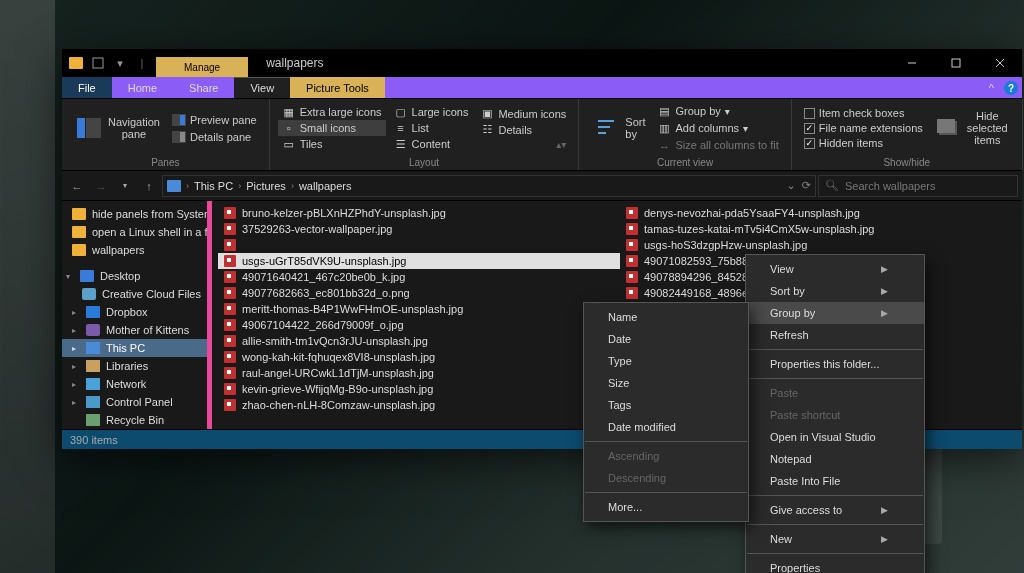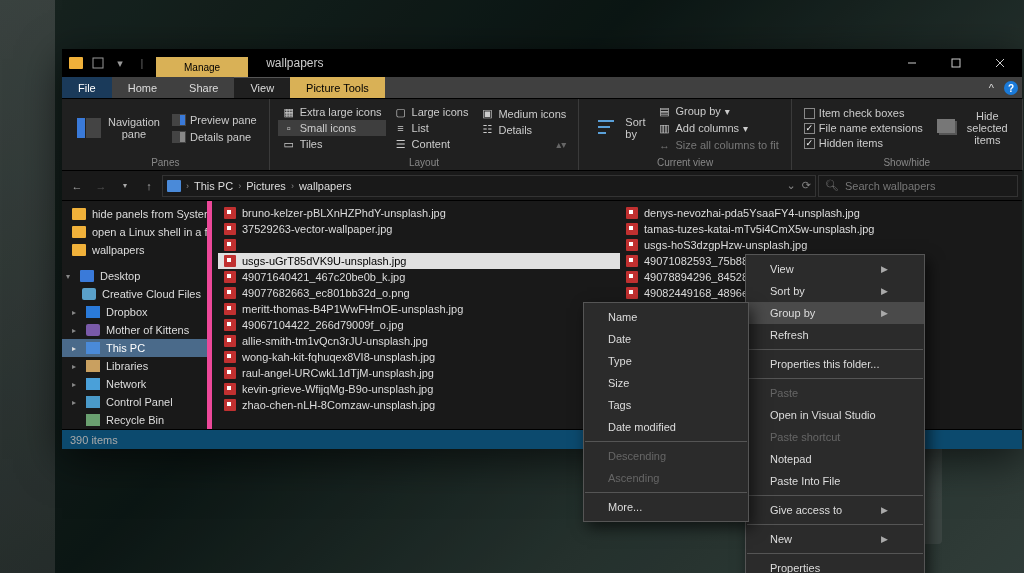--- a/index.html
+++ b/index.html
@@ -20,21 +20,21 @@
 .folder-ic { width:14px; height:12px; background:#f0b13a; border-radius:1px; display:inline-block; }
 .titlebar-mid { display:flex; align-items:center; height:100%; }
 .manage-tab { background:#d9b156; color:#000; height: 20px; padding:2px 28px; display:flex; align-items:center; font-size:10px; margin-top:8px;}
 .title-text { padding: 0 18px; color:#ccc; font-size:12px; }
 .titlebar-space { flex:1; }
 .winbtns { display:flex; height:100%; }
 .winbtn { width:44px; display:flex; align-items:center; justify-content:center; color:#ccc; font-size:11px; }
 .winbtn svg { stroke:#ccc; fill:none; }
 
 
-.menubar { height: 22px; background:#404040; display:flex; align-items:stretch; border-bottom: 1px solid #000; }
+.menubar { height: 22px; background:#8b5cf6; display:flex; align-items:stretch; border-bottom: 1px solid #000; }
 .menubar .tab { padding: 4px 16px; color:#ddd; font-size:11px; display:flex; align-items:center; }
 .menubar .tab.file { background:#1a3a5a; color:#fff; }
 .menubar .tab.selected { background:#202020; border-top:1px solid #555;}
 .menubar .tab.pict { color:#000; background:#d9b156; }
 .menubar-space { flex:1; }
 .menubar .help { width:22px; height:22px; display:flex; align-items:center; justify-content:center; }
 .help-circ { width:14px; height:14px; border-radius:50%; background:#1a7ad9; color:#fff; font-size:10px; display:flex; align-items:center; justify-content:center; font-weight:bold; }
 
 
 .ribbon { height: 72px; background:#202020; display:flex; border-bottom:1px solid #000; }
@@ -525,27 +525,27 @@
       <span>Refresh</span>
     </div>
   <div class="ctx-sep"></div>
   <div class="ctx-item">
       <span>Properties this folder...</span>
     </div>
   <div class="ctx-sep"></div>
   <div class="ctx-item disabled">
       <span>Paste</span>
     </div>
-  <div class="ctx-item">
-      <span>Open in Visual Studio</span>
-    </div>
   <div class="ctx-item disabled">
       <span>Paste shortcut</span>
     </div>
   <div class="ctx-item">
+      <span>Open in Visual Studio</span>
+    </div>
+  <div class="ctx-item">
       <span>Notepad</span>
     </div>
   <div class="ctx-item">
       <span>Paste Into File</span>
     </div>
   <div class="ctx-sep"></div>
   <div class="ctx-item">
       <span>Give access to</span>
       <span class="arrow">▶</span>
     </div>
@@ -574,22 +574,22 @@
       <span>Size</span>
     </div>
   <div class="ctx-item">
       <span>Tags</span>
     </div>
   <div class="ctx-item">
       <span>Date modified</span>
     </div>
   <div class="ctx-sep"></div>
   <div class="ctx-item disabled">
+      <span>Ascending</span>
+    </div>
+  <div class="ctx-item disabled">
       <span>Descending</span>
     </div>
-  <div class="ctx-item disabled">
-      <span>Ascending</span>
-    </div>
   <div class="ctx-sep"></div>
   <div class="ctx-item">
       <span>More...</span>
     </div>
 </div>
 
 </body></html>

